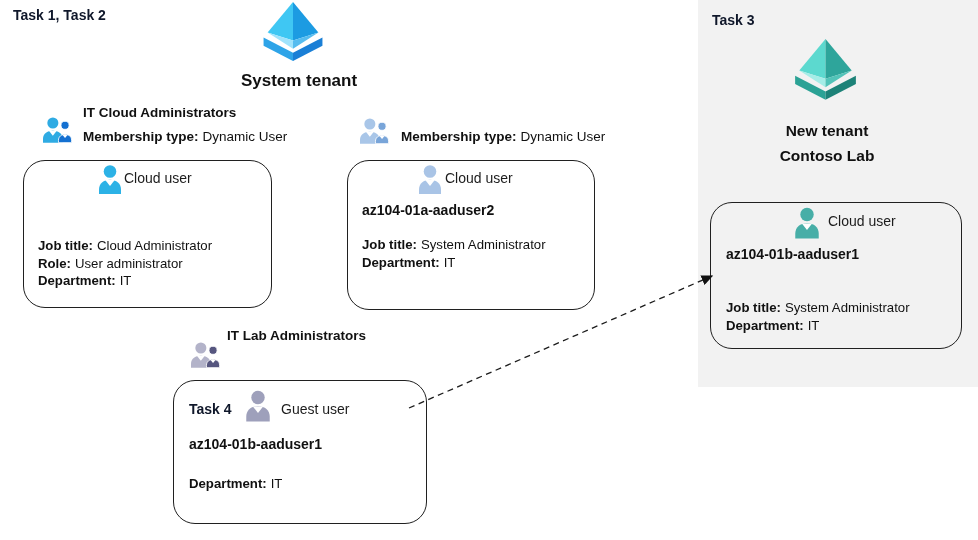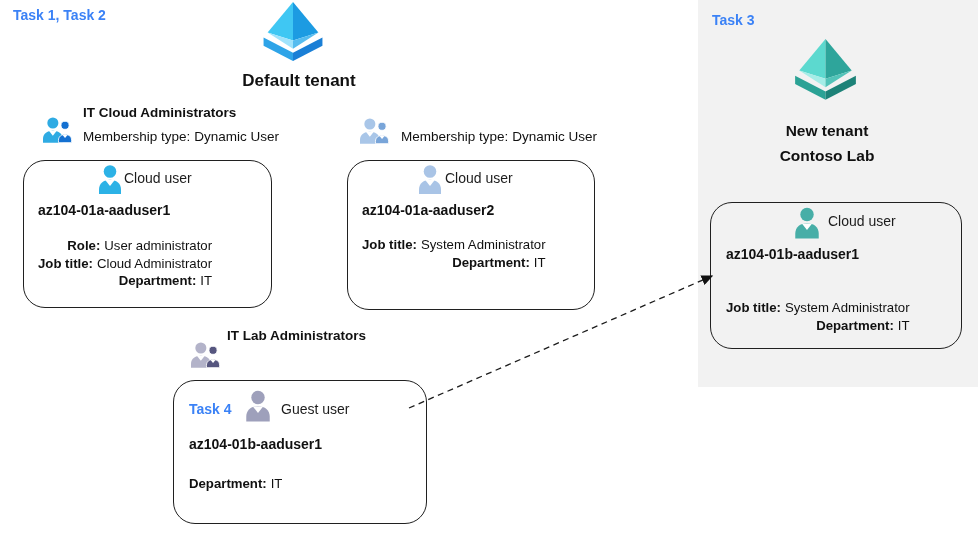--- a/index.html
+++ b/index.html
@@ -3,27 +3,27 @@
 <meta charset="utf-8">
 <style>
   html,body{margin:0;padding:0;background:#fff;}
   .diagram{
     position:relative;width:978px;height:540px;background:#ffffff;
     font-family:"Liberation Sans","DejaVu Sans",sans-serif;color:#111;
     overflow:hidden;
   }
   .abs{position:absolute;}
   .panel{position:absolute;left:698px;top:0;width:280px;height:387px;background:#F2F2F2;}
-  .task-label{font-weight:700;font-size:14px;color:#3b82f6;white-space:nowrap;}
+  .task-label{font-weight:700;font-size:14px;color:#0f172a;white-space:nowrap;}
   .tenant-title{font-weight:700;font-size:17px;text-align:center;white-space:nowrap;}
   .tenant-title-sm{font-weight:700;font-size:15.5px;text-align:center;white-space:nowrap;}
   .group-title{font-weight:700;font-size:13.5px;white-space:nowrap;text-align:center;}
   .mem{font-size:13.5px;white-space:nowrap;}
-  .mem b{font-weight:400;margin-right:4px;}
-  .card{position:absolute;border:1.4px solid #202020;border-radius:22px;background:transparent;text-align:right;}
+  .mem b{font-weight:700;margin-right:4px;}
+  .card{position:absolute;border:1.4px solid #202020;border-radius:22px;background:transparent;}
   .user-type{font-size:14px;color:#1c1c1c;white-space:nowrap;}
   .user-name{font-weight:700;font-size:14px;white-space:nowrap;}
   .fields{position:absolute;}
   .field{font-size:13.2px;line-height:17.5px;white-space:nowrap;}
   .field b{font-weight:700;margin-right:4px;}
   
   .icon-pyr-blue{--f1:#3FC7F3;--f2:#1C9BE2;--f3:#9FE3FC;--f4:#56BCEF;--r1:#2EA4E8;--r2:#1A7FD6;}
   .icon-pyr-teal{--f1:#5CD9CF;--f2:#2EA59B;--f3:#A5EDE7;--f4:#52C3B8;--r1:#2BA295;--r2:#1D8278;}
   .grp1{color:#2FABE3;--c2:#1470D1;}
   .grp2{color:#A9C6E8;--c2:#79A5D9;}
@@ -64,21 +64,21 @@
 
 <div class="diagram">
 
   <div class="panel"></div>
 
   <div class="abs task-label" style="left:13px;top:7px">Task 1, Task 2</div>
 
   <svg class="abs icon-pyr-blue" style="left:260px;top:2px" width="66" height="63">
       <use href="#sym-pyramid"></use>
     </svg>
-  <div class="abs tenant-title" style="left:182px;top:71px;width:234px">Default tenant</div>
+  <div class="abs tenant-title" style="left:182px;top:71px;width:234px">System tenant</div>
 
   <svg class="abs grp1" style="left:43px;top:113px" width="30" height="34">
       <use href="#sym-group"></use>
     </svg>
   <div class="abs group-title" style="left:83px;top:105px">IT Cloud Administrators</div>
   <div class="abs mem" style="left:83px;top:129px">
     <b>Membership type:</b><span>Dynamic User</span>
   </div>
 
   <svg class="abs grp2" style="left:360px;top:115px" width="30" height="32">
@@ -91,24 +91,23 @@
   <svg class="abs grp3" style="left:191px;top:339px" width="30" height="32">
       <use href="#sym-group"></use>
     </svg>
   <div class="abs group-title" style="left:227px;top:328px">IT Lab Administrators</div>
 
   <div class="card" style="left:23px;top:160px;width:247px;height:146px">
     <svg class="abs p-cyan" style="left:74px;top:3px" width="24" height="31">
         <use href="#sym-person"></use>
       </svg>
     <div class="abs user-type" style="left:100px;top:9px">Cloud user</div>
-    <div class="abs user-name" style="left:14px;top:41px">az104-01a-aaduser1</div>
     <div class="fields" style="left:14px;top:76px">
+      <div class="field"><b>Job title:</b><span>Cloud Administrator</span></div>
       <div class="field"><b>Role:</b><span>User administrator</span></div>
-      <div class="field"><b>Job title:</b><span>Cloud Administrator</span></div>
       <div class="field"><b>Department:</b><span>IT</span></div>
     </div>
   </div>
 
   <div class="card" style="left:347px;top:160px;width:246px;height:148px">
     <svg class="abs p-steel" style="left:70px;top:3px" width="24" height="31">
         <use href="#sym-person"></use>
       </svg>
     <div class="abs user-type" style="left:97px;top:9px">Cloud user</div>
     <div class="abs user-name" style="left:14px;top:41px">az104-01a-aaduser2</div>

